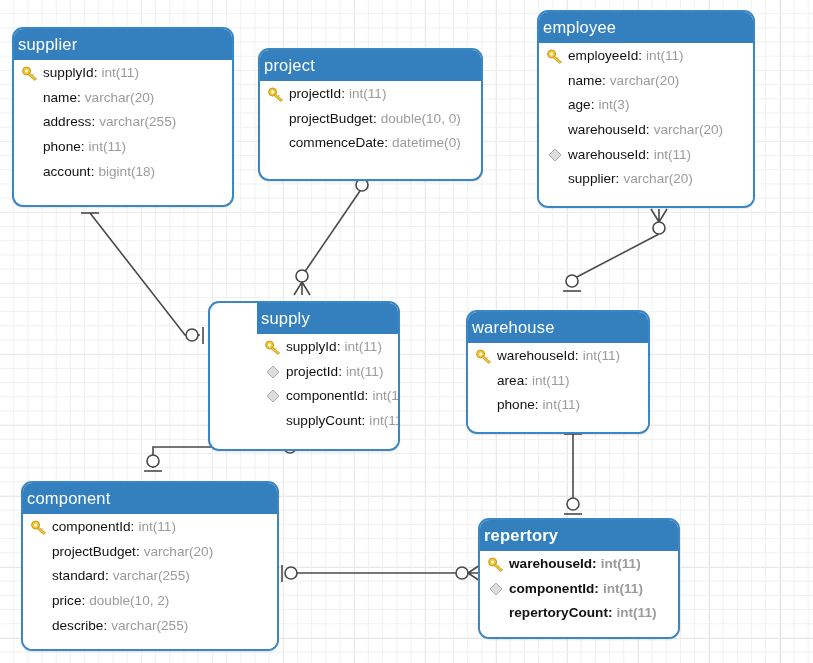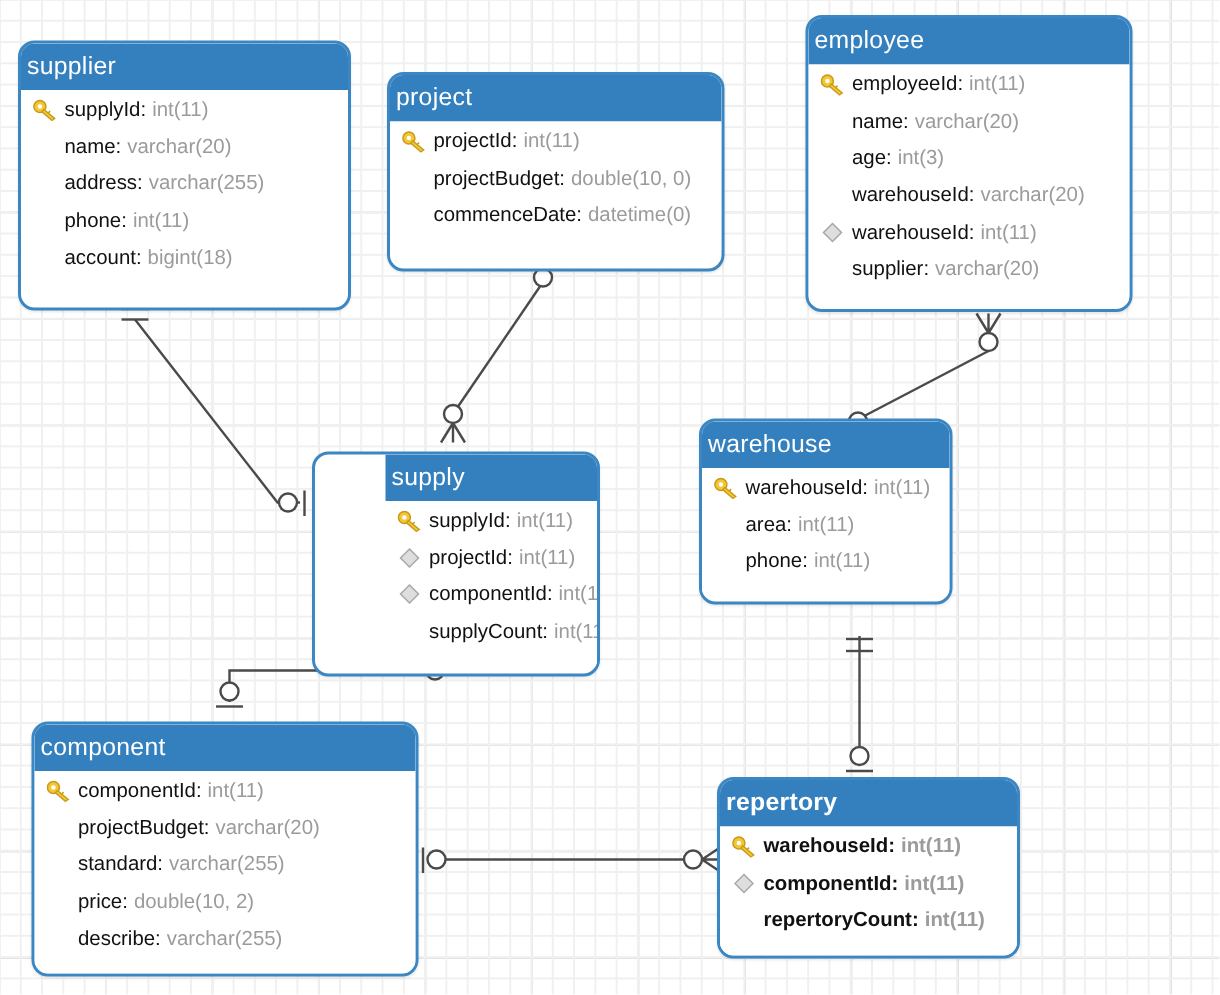--- a/index.html
+++ b/index.html
@@ -335,21 +335,21 @@
             <span class="attr-type">int(11)</span>
           </div>
           <div class="attr-row">
             <span class="attr-icon"></span>
             <span class="attr-name">supplyCount</span>
             <span class="attr-colon">:</span>
             <span class="attr-type">int(11)</span>
           </div>
         </div>
       </div>
-      <div class="entity" style="left: 466px; top: 279px; width: 169px; min-height: 124px;">
+      <div class="entity" style="left: 466px; top: 310px; width: 184px; min-height: 124px;">
         <div class="entity-header">warehouse</div>
         <div class="entity-body">
           <div class="attr-row">
             <span class="attr-icon">
               <svg class="key-svg" width="17" height="15" viewBox="0 0 17 15">
                 <circle cx="4.6" cy="5.0" r="4.0" fill="#f5c633" stroke="#c79a1a" stroke-width="1"></circle>
                 <circle cx="4.6" cy="5.0" r="1.5" fill="#ffffff"></circle>
                 <path d="M 7.3 7.0 L 14.5 13.0 L 12.6 14.3 L 5.9 8.4 Z" fill="#f5c633" stroke="#c79a1a" stroke-width="0.9"></path>
                 <line x1="10.0" y1="9.5" x2="11.4" y2="8.1" stroke="#c79a1a" stroke-width="1"></line>
               </svg>

